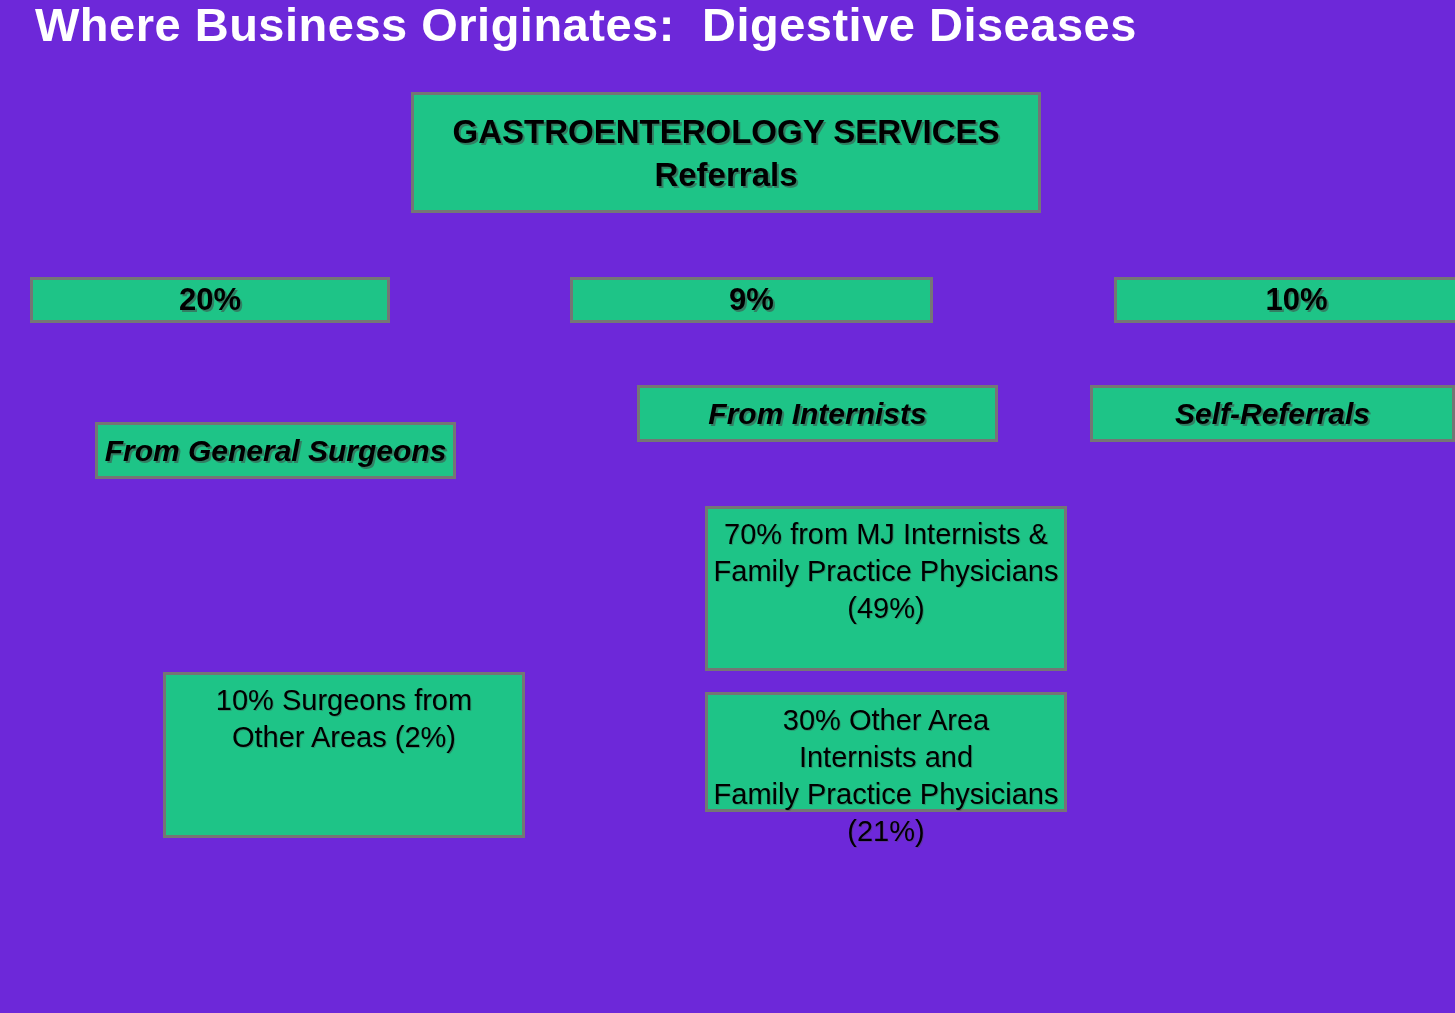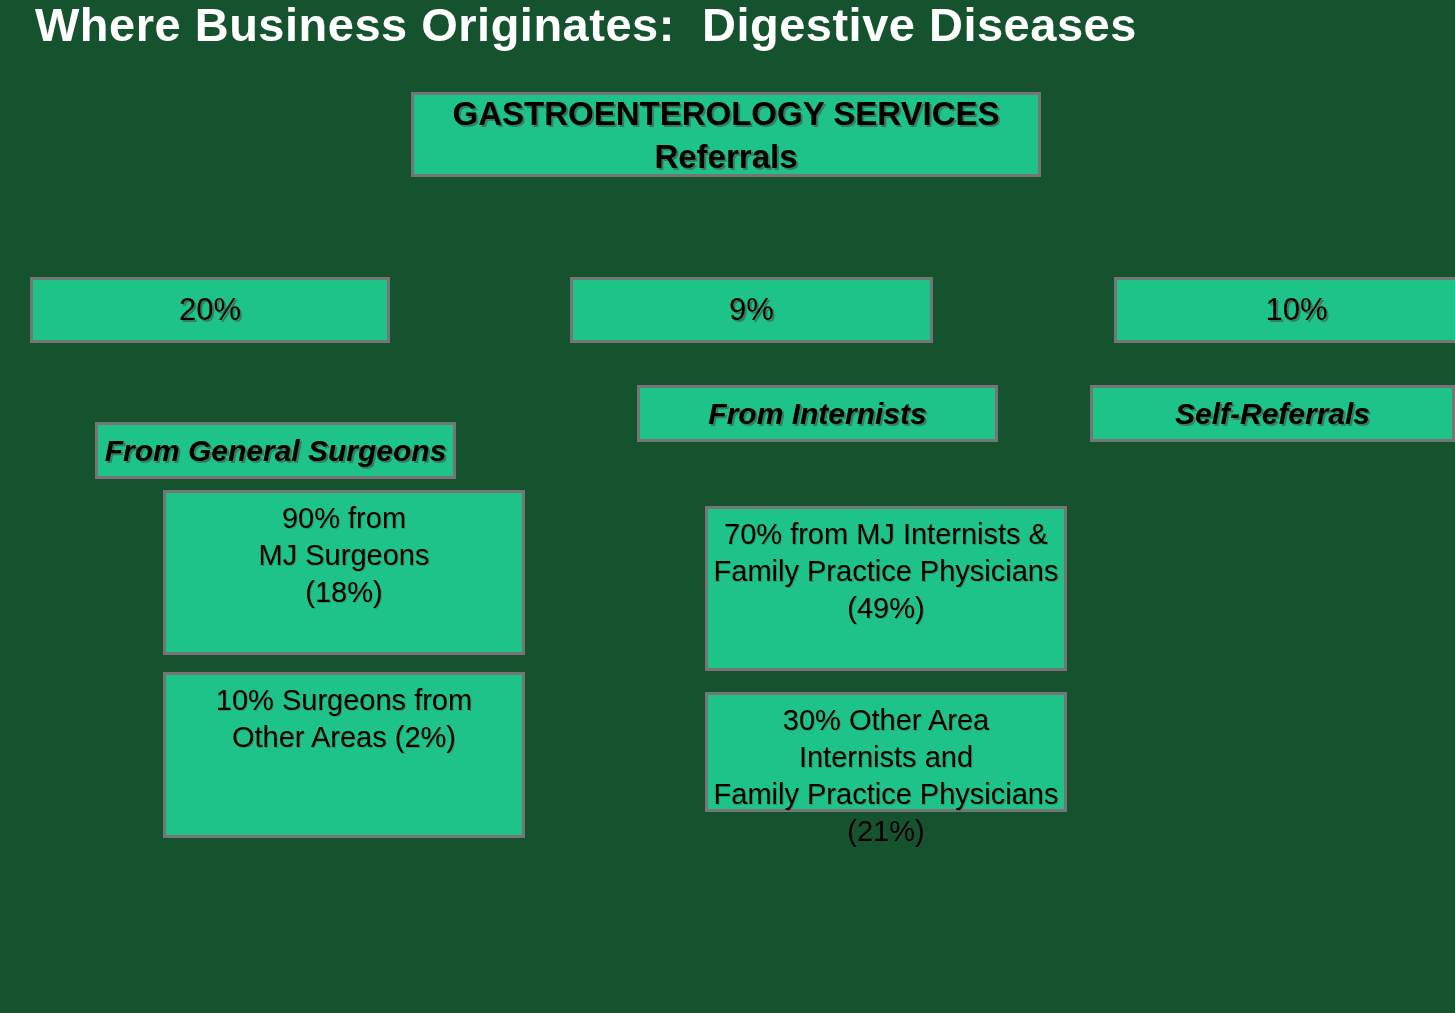--- a/index.html
+++ b/index.html
@@ -4,21 +4,21 @@
 <style>
   html, body {
     margin: 0;
     padding: 0;
     background: #000;
   }
   .stage {
     position: relative;
     width: 1455px;
     height: 1013px;
-    background: #14532d;
+    background: #6d28d9;
     overflow: hidden;
     font-family: "Liberation Sans", sans-serif;
   }
   .title {
     position: absolute;
     left: 35px;
     top: -4px;
     color: #fff;
     font-size: 47px;
     font-weight: bold;
@@ -34,27 +34,27 @@
     color: #000;
     display: flex;
     align-items: center;
     justify-content: center;
     text-align: center;
   }
   .gbox .txt {
     white-space: pre-line;
   }
   .root-box {
-    left: 411px; top: 92px; width: 630px; height: 85px;
+    left: 411px; top: 92px; width: 630px; height: 121px;
     font-size: 33px; font-weight: bold; line-height: 43px;
     text-shadow: 2px 2px 0 rgba(70,70,70,0.55);
   }
   .pct-box {
-    top: 277px; height: 66px;
-    font-size: 31px; font-weight: normal;
+    top: 277px; height: 46px;
+    font-size: 31px; font-weight: bold;
     text-shadow: 2px 2px 0 rgba(70,70,70,0.55);
   }
   .pct-a { left: 30px;  width: 360px; }
   .pct-b { left: 570px; width: 363px; }
   .pct-c { left: 1114px; width: 365px; }
   .src-box {
     top: 385px; height: 57px;
     font-size: 30px; font-weight: bold; font-style: italic;
     text-shadow: 2px 2px 0 rgba(70,70,70,0.55);
   }
@@ -98,25 +98,20 @@
   <div class="gbox src-box src-a">
     <span class="txt">From General Surgeons</span>
   </div>
   <div class="gbox src-box src-b">
     <span class="txt">From Internists</span>
   </div>
   <div class="gbox src-box src-c">
     <span class="txt">Self-Referrals</span>
   </div>
 
-  <div class="gbox detail-box det-a1">
-    <span class="txt">90% from
-MJ Surgeons
-(18%)</span>
-  </div>
   <div class="gbox detail-box det-a2">
     <span class="txt">10% Surgeons from
 Other Areas (2%)</span>
   </div>
 
   <div class="gbox detail-box det-b1">
     <span class="txt">70% from MJ Internists &amp;
 Family Practice Physicians
 (49%)</span>
   </div>

